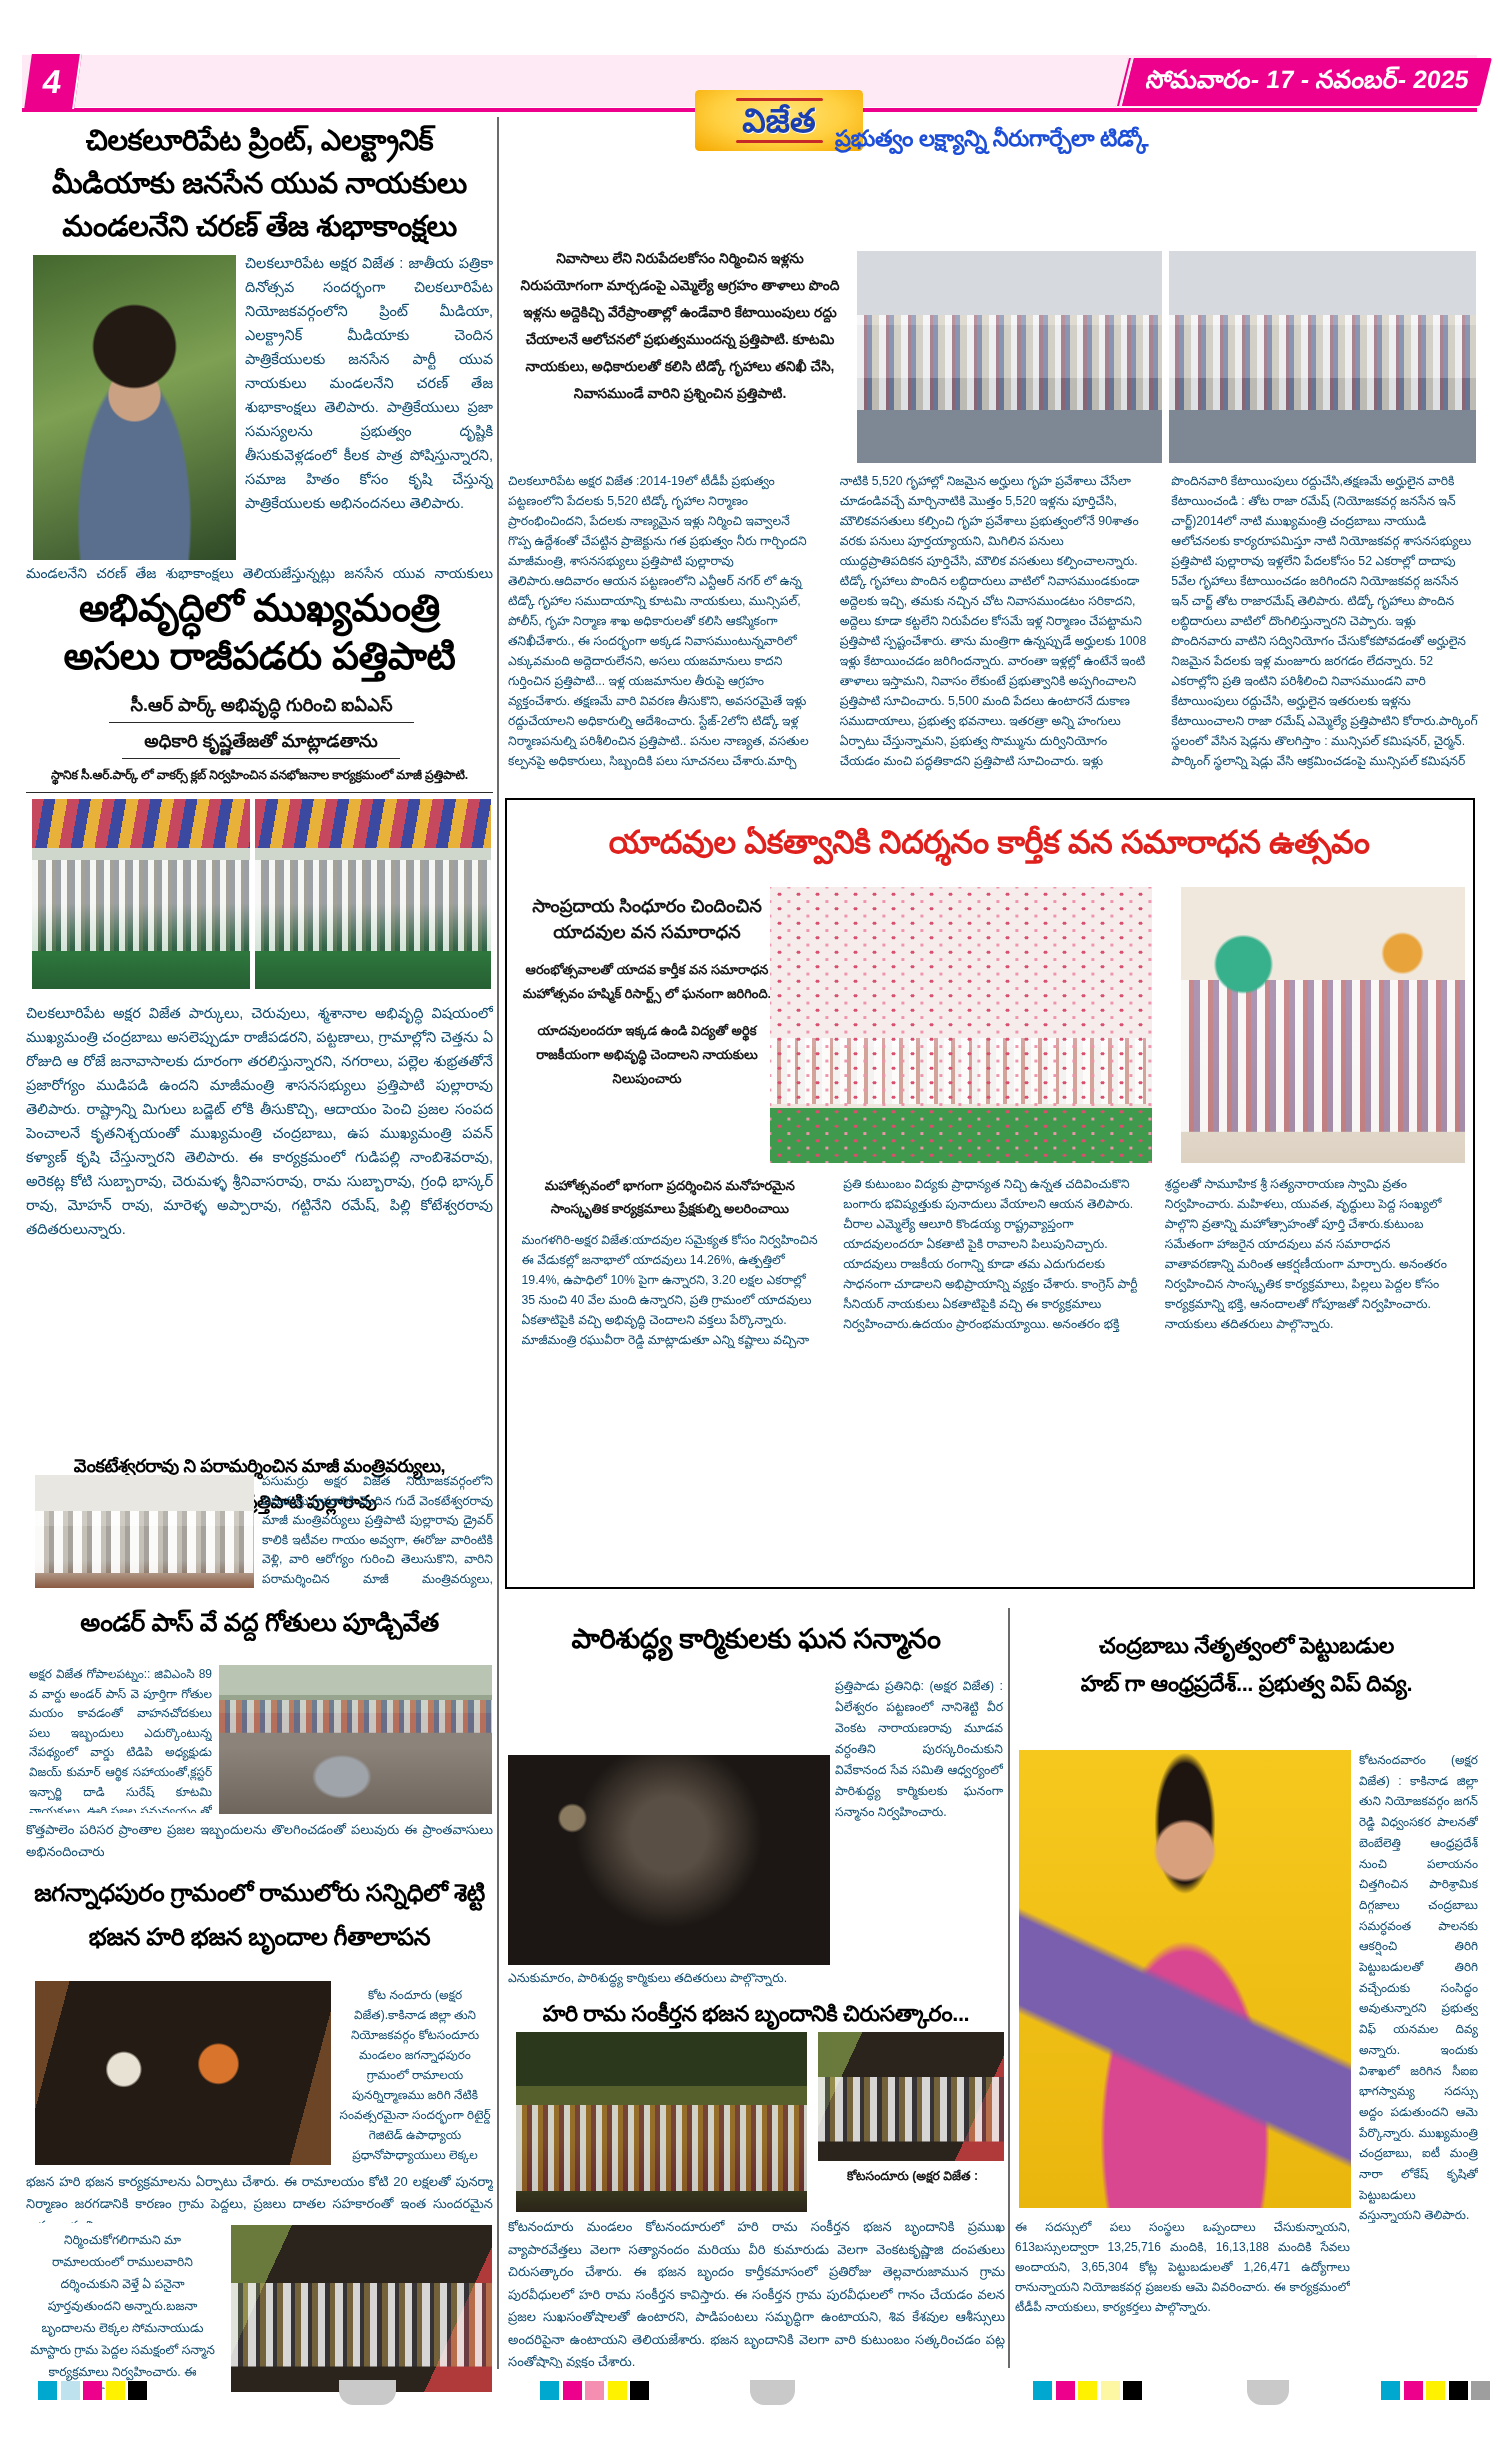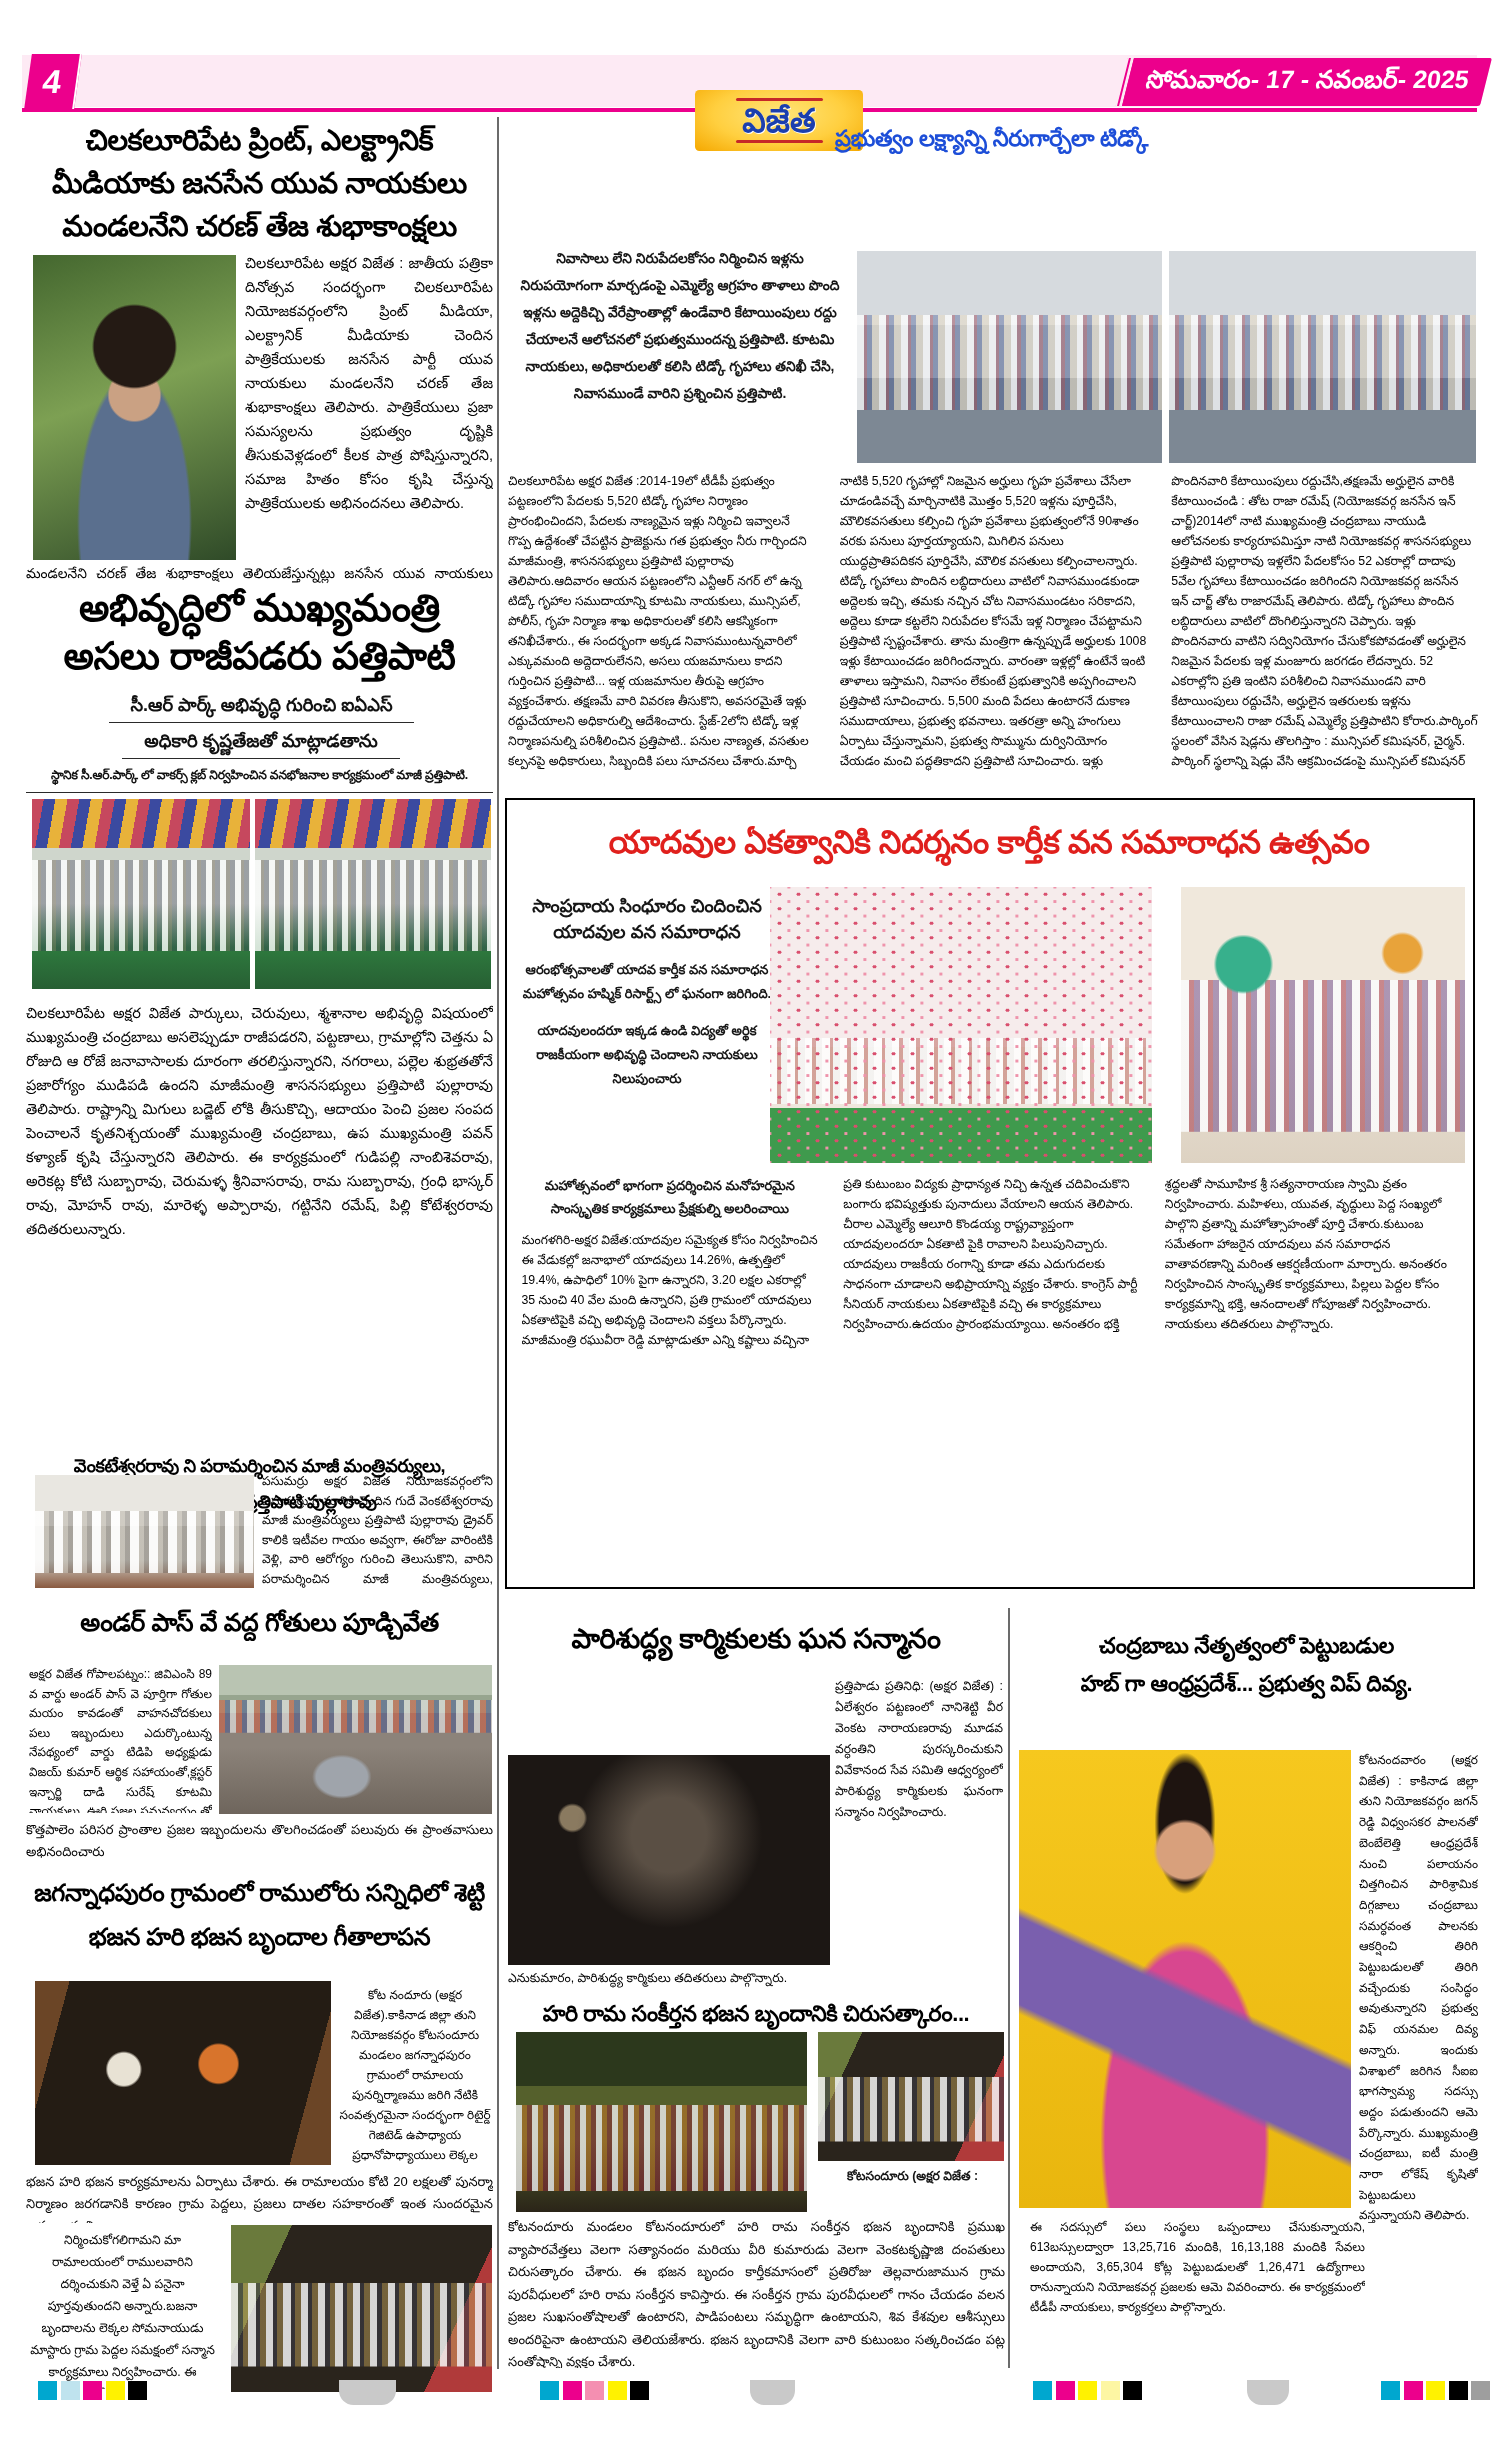--- a/index.html
+++ b/index.html
@@ -1,21 +1,21 @@
 <!DOCTYPE html>
 <html style="font-size:11.6px"><head>
 <meta charset="utf-8">
 <style>
   html,body{margin:0;padding:0;background:#e9e9e9;}
   #page{position:relative;width:1499px;height:2462px;background:#ffffff;margin:0 auto;
         font-family:"Liberation Sans", sans-serif;color:#161616;overflow:hidden;}
   .abs{position:absolute;overflow:hidden;}
   .pre{white-space:pre-line;}
   .hl{font-weight:800;color:#000;text-align:center;letter-spacing:-0.4px;}
-  .txt{text-align:justify;color:#000000;}
+  .txt{text-align:justify;color:#0c4a6e;}
   .ctr{text-align:center;}
   .blue{color:#1d4ed8;}
   .red{color:#e0201d;}
   .rule-v{background:#6b6b6b;}
   .band{background:#fdeaf4;}
   .mag{background:#ec008c;}
   .pagebox{transform:skewX(-8deg);display:flex;align-items:center;justify-content:center;
            color:#fff;font-size:33px;font-weight:800;border-right:2.9px solid #fff;}
   .datebox{transform:skewX(-14deg);display:flex;align-items:center;justify-content:center;border-radius:2.2px;
            border-left:8.7px double #fdeaf4;}
@@ -171,21 +171,21 @@
   <div class="abs hl" style="left:508px;top:1995px;width:496px;height:41px;font-size:22px;line-height:38px;">హరి రామ సంకీర్తన భజన బృందానికి చిరుసత్కారం...</div>
   <div class="abs ph ph-bhajan" style="left:516px;top:2032px;width:291px;height:180px;"></div>
   <div class="abs ph ph-group2" style="left:818px;top:2032px;width:186px;height:129px;"></div>
   <div class="abs" style="left:822px;top:2167px;width:181px;height:44px;font-size:12.3px;line-height:19px;font-weight:600;text-align:center;">కోటసందూరు (అక్షర విజేత :</div>
   <div class="abs txt" style="left:508px;top:2216px;width:497px;height:152px;font-size:13px;line-height:22.5px;">కోటనందూరు మండలం కోటనందూరులో హరి రామ సంకీర్తన భజన బృందానికి ప్రముఖ వ్యాపారవేత్తలు వెలగా సత్యానందం మరియు వీరి కుమారుడు వెలగా వెంకటకృష్ణాజి దంపతులు చిరుసత్కారం చేశారు. ఈ భజన బృందం కార్తీకమాసంలో ప్రతిరోజు తెల్లవారుజామున గ్రామ పురవీధులలో హరి రామ సంకీర్తన కావిస్తారు. ఈ సంకీర్తన గ్రామ పురవీధులలో గానం చేయడం వలన ప్రజల సుఖసంతోషాలతో ఉంటారని, పాడిపంటలు సమృద్ధిగా ఉంటాయని, శివ కేశవుల ఆశీస్సులు అందరిపైనా ఉంటాయని తెలియజేశారు. భజన బృందానికి వెలగా వారి కుటుంబం సత్కరించడం పట్ల సంతోషాన్ని వ్యక్తం చేశారు.</div>
 
   <div class="abs hl pre" style="left:1015px;top:1627px;width:463px;height:103px;font-size:22px;line-height:38px;">చంద్రబాబు నేతృత్వంలో పెట్టుబడుల
 హబ్ గా ఆంధ్రప్రదేశ్... ప్రభుత్వ విప్ దివ్య.</div>
   <div class="abs ph ph-divya" style="left:1019px;top:1750px;width:332px;height:458px;"></div>
   <div class="abs txt" style="left:1359px;top:1750px;width:119px;height:613px;font-size:12px;line-height:20.7px;">కోటనందవారం (అక్షర విజేత) : కాకినాడ జిల్లా తుని నియోజకవర్గం జగన్ రెడ్డి విధ్వంసకర పాలనతో బెంబేలెత్తి ఆంధ్రప్రదేశ్ నుంచి పలాయనం చిత్తగించిన పారిశ్రామిక దిగ్గజాలు చంద్రబాబు సమర్ధవంత పాలనకు ఆకర్షించి తిరిగి పెట్టుబడులతో తిరిగి వచ్చేందుకు సంసిద్ధం అవుతున్నారని ప్రభుత్వ విఫ్ యనమల దివ్య అన్నారు. ఇందుకు విశాఖలో జరిగిన సీఐఐ భాగస్వామ్య సదస్సు అద్దం పడుతుందని ఆమె పేర్కొన్నారు. ముఖ్యమంత్రి చంద్రబాబు, ఐటీ మంత్రి నారా లోకేష్ కృషితో పెట్టుబడులు వస్తున్నాయని తెలిపారు.</div>
-  <div class="abs txt" style="left:1015px;top:2217px;width:335px;height:149px;font-size:12px;line-height:20px;margin-left:15px;">ఈ సదస్సులో పలు సంస్థలు ఒప్పందాలు చేసుకున్నాయని, 613బస్సులద్వారా 13,25,716 మందికి, 16,13,188 మందికి సేవలు అందాయని, 3,65,304 కోట్ల పెట్టుబడులతో 1,26,471 ఉద్యోగాలు రానున్నాయని నియోజకవర్గ ప్రజలకు ఆమె వివరించారు. ఈ కార్యక్రమంలో టీడీపీ నాయకులు, కార్యకర్తలు పాల్గొన్నారు.</div>
+  <div class="abs txt" style="left:1015px;top:2217px;width:335px;height:149px;font-size:12px;line-height:20px;">ఈ సదస్సులో పలు సంస్థలు ఒప్పందాలు చేసుకున్నాయని, 613బస్సులద్వారా 13,25,716 మందికి, 16,13,188 మందికి సేవలు అందాయని, 3,65,304 కోట్ల పెట్టుబడులతో 1,26,471 ఉద్యోగాలు రానున్నాయని నియోజకవర్గ ప్రజలకు ఆమె వివరించారు. ఈ కార్యక్రమంలో టీడీపీ నాయకులు, కార్యకర్తలు పాల్గొన్నారు.</div>
 
   <div class="abs swatches" style="left:38px;top:2381px;">
     <i style="background:#00a7cf"></i>
       <i style="background:#bfe3ee"></i>
       <i style="background:#ec008c"></i>
       <i style="background:#fff200"></i>
       <i style="background:#000"></i>
   </div>
   <div class="abs trap" style="left:339px;top:2380px;width:57px;height:25px;"></div>
   <div class="abs swatches" style="left:540px;top:2381px;">

